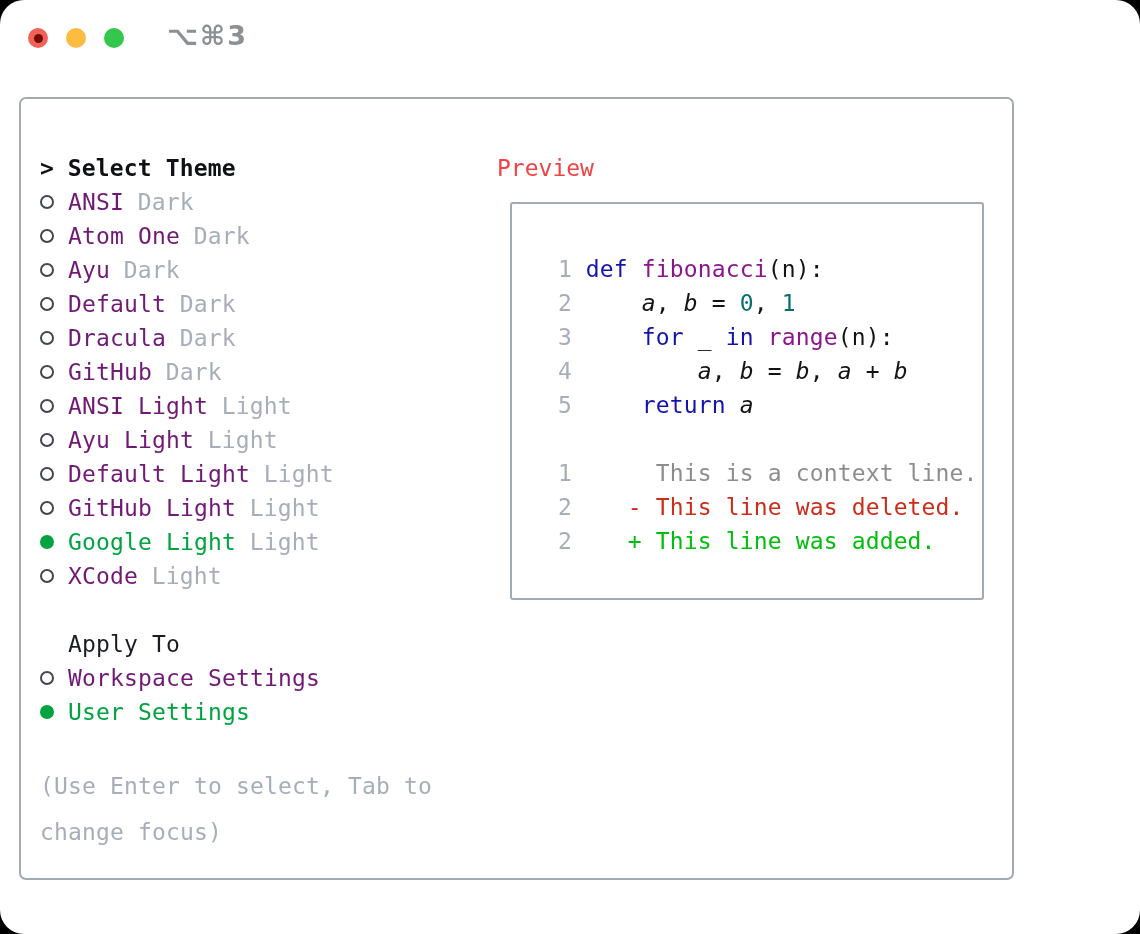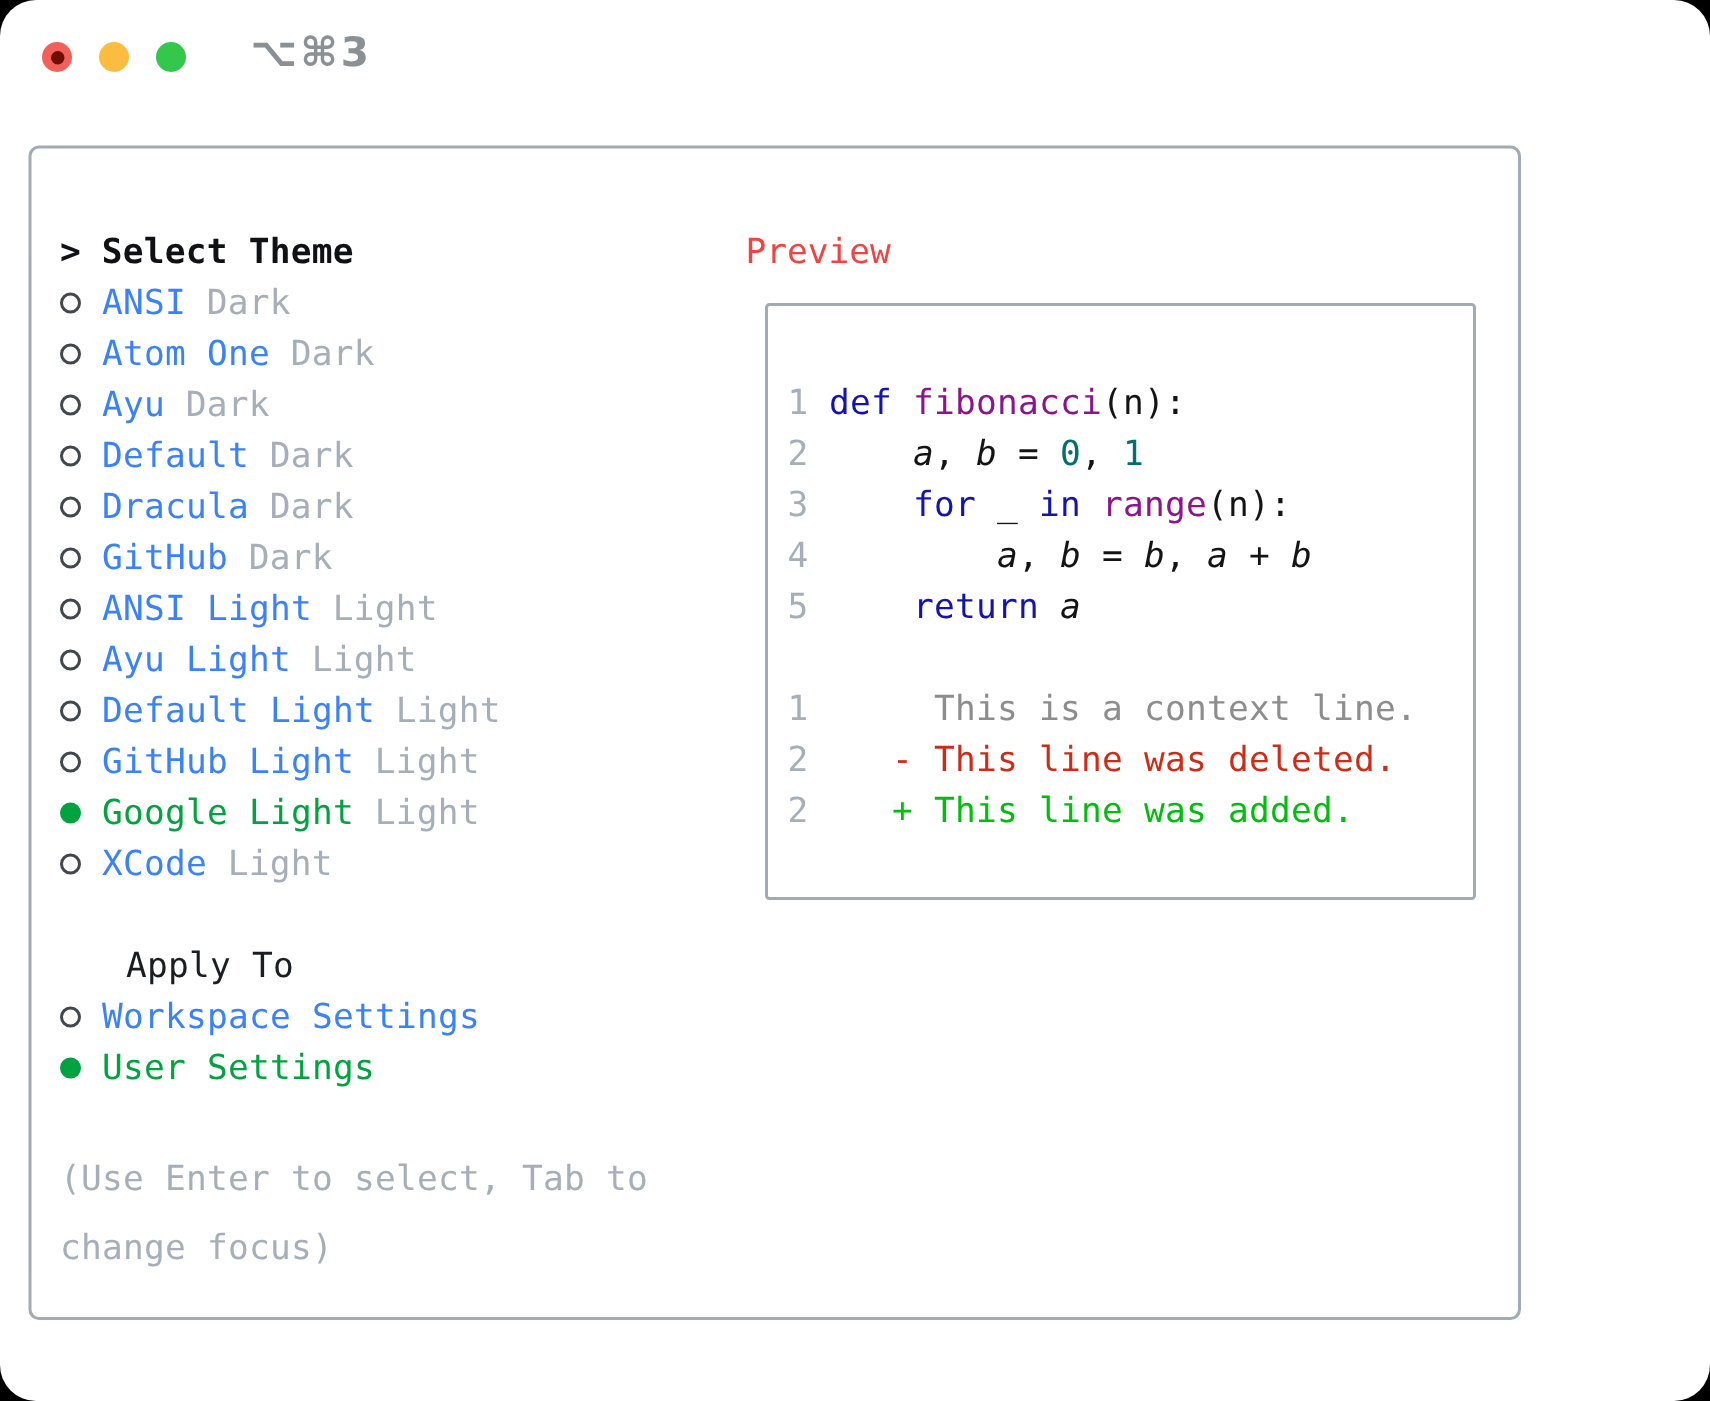--- a/index.html
+++ b/index.html
@@ -25,34 +25,34 @@
     position:absolute;left:19px;top:97px;width:995px;height:783px;
     box-sizing:border-box;border:2px solid #a2aab4;border-radius:7px;background:#fff;
   }
   
   .left-col{position:absolute;left:19px;top:52px;font-size:23px;letter-spacing:.15px;color:#33373d;}
   .row{height:34px;display:flex;align-items:center;white-space:pre;}
   .row.blank{height:34px;}
   .bullet{box-sizing:border-box;flex:none;width:14px;height:14px;border:2px solid #42474e;border-radius:50%;margin-right:14px;}
   .row.selected .bullet{background:var(--accent-green);border-color:var(--accent-green);}
   .row.selected .tname{color:var(--accent-green);}
-  .tname{color:#3b82f6;}
+  .tname{color:#701a75;}
   .tvariant{color:var(--muted-gray);margin-left:1ch;}
   .header-row{font-weight:bold;color:#0f1114;}
   .prompt{flex:none;margin-right:1ch;}
-  .apply-label{margin-left:44px;color:#1a1d21;}
+  .apply-label{margin-left:28px;color:#1a1d21;}
   .help{width:29ch;line-height:46px;color:var(--muted-gray);white-space:normal;}
   
   .preview-header{position:absolute;left:476px;top:52px;height:34px;line-height:34px;font-size:23px;font-weight:normal;color:#ef4444;}
   .preview-box{
     position:absolute;left:489px;top:103px;width:474px;height:398px;
     box-sizing:border-box;border:2px solid #a2aab4;border-radius:3px;
     padding:48px 0 0 13px;background:#fff;
   }
-  .code-line{height:34px;line-height:34px;white-space:pre;font-size:23px;letter-spacing:.15px;}
+  .code-line{height:34px;line-height:34px;white-space:pre;font-size:23px;letter-spacing:.15px;margin-left:33px;}
   .ln{display:inline-block;width:1ch;text-align:right;margin-right:1ch;color:var(--muted-gray);}
   .tok-kw{color:var(--keyword-blue);}
   .tok-fn{color:var(--function-purple);}
   .tok-lit{color:var(--literal-teal);}
   .tok-var{font-style:italic;color:#141414;}
   .tok-pl{color:#141414;}
   .tok-ctx{color:var(--context-gray);}
   .tok-del{color:var(--deleted-red);text-align:center;}
   .tok-add{color:var(--added-green);}
 </style>

